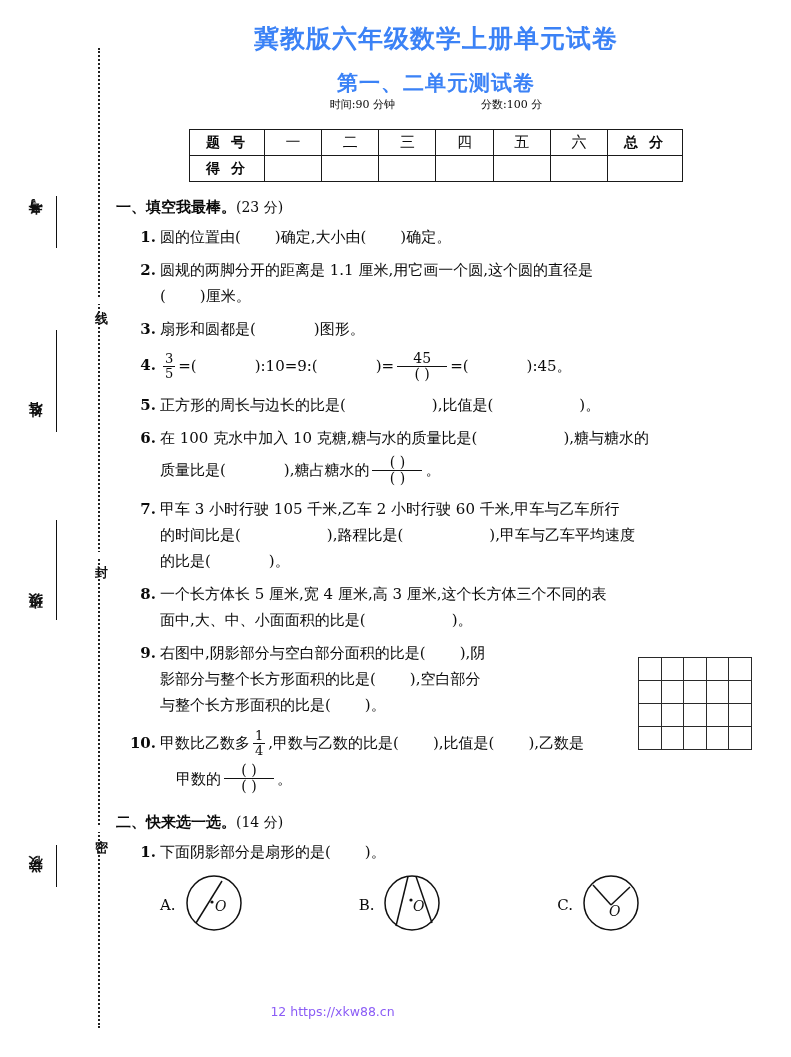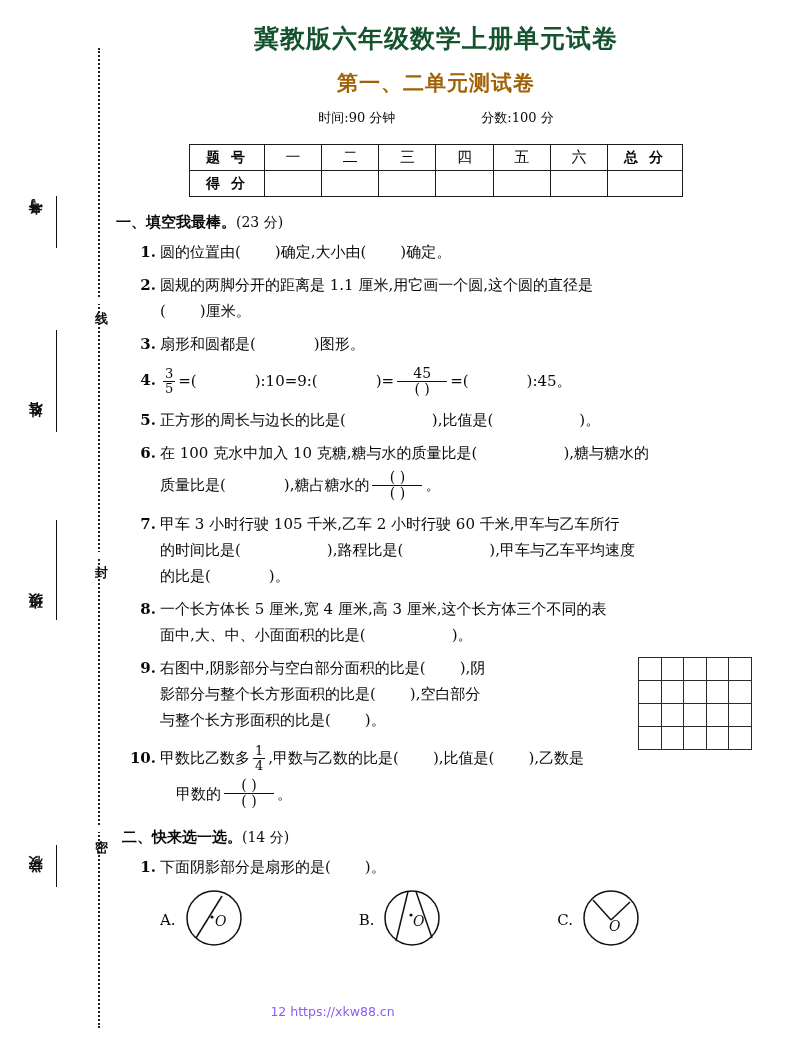--- a/index.html
+++ b/index.html
@@ -75,37 +75,37 @@
     height: 1057px;
   }
 
   .doc-title {
     text-align: center;
     font-family: Liberation Serif, serif;
     font-weight: bold;
     font-size: 25px;
     letter-spacing: 1px;
     margin-top: 22px;
-    color: #14532d;
+    color: #3b82f6;
   }
   .sub-title {
     text-align: center;
     font-family: "DejaVu Serif", serif;
     font-weight: bold;
     font-size: 21px;
     letter-spacing: 1px;
     margin-top: 14px;
-    color: #a16207;
+    color: #3b82f6;
   }
   .meta-row {
     display: flex;
     justify-content: center;
     gap: 86px;
-    font-size: 13px;
-    margin-top: 12px;
+    font-size: 11px;
+    margin-top: 0;
     font-family: "DejaVu Serif", serif;
   }
 
   
   table.score-table {
     border-collapse: collapse;
     margin: 17px auto 0 auto;
     width: 494px;
     table-layout: fixed;
   }
@@ -405,21 +405,21 @@
       </span>
       <span class="q-line" style="line-height:40px;">
         <span class="ind" style="width:16px;"></span><span>甲数的</span><span class="frac wide">
           <span class="num">(        )</span>
           <span class="den">(        )</span>
         </span><span>。</span>
       </span>
     </div>
   </div>
 
-  <div class="section-head" style="margin-top:14px;margin-left:6px;">
+  <div class="section-head" style="margin-top:14px;">
     <span>二、快来选一选。</span><span class="pts">(14 分)</span>
   </div>
 
   <div class="q">
     <div class="q-num">1.</div>
     <div class="q-body">
       <span class="q-line">
         <span>下面阴影部分是扇形的是(</span><span class="blank-s"></span><span>)。</span>
       </span>
     </div>

